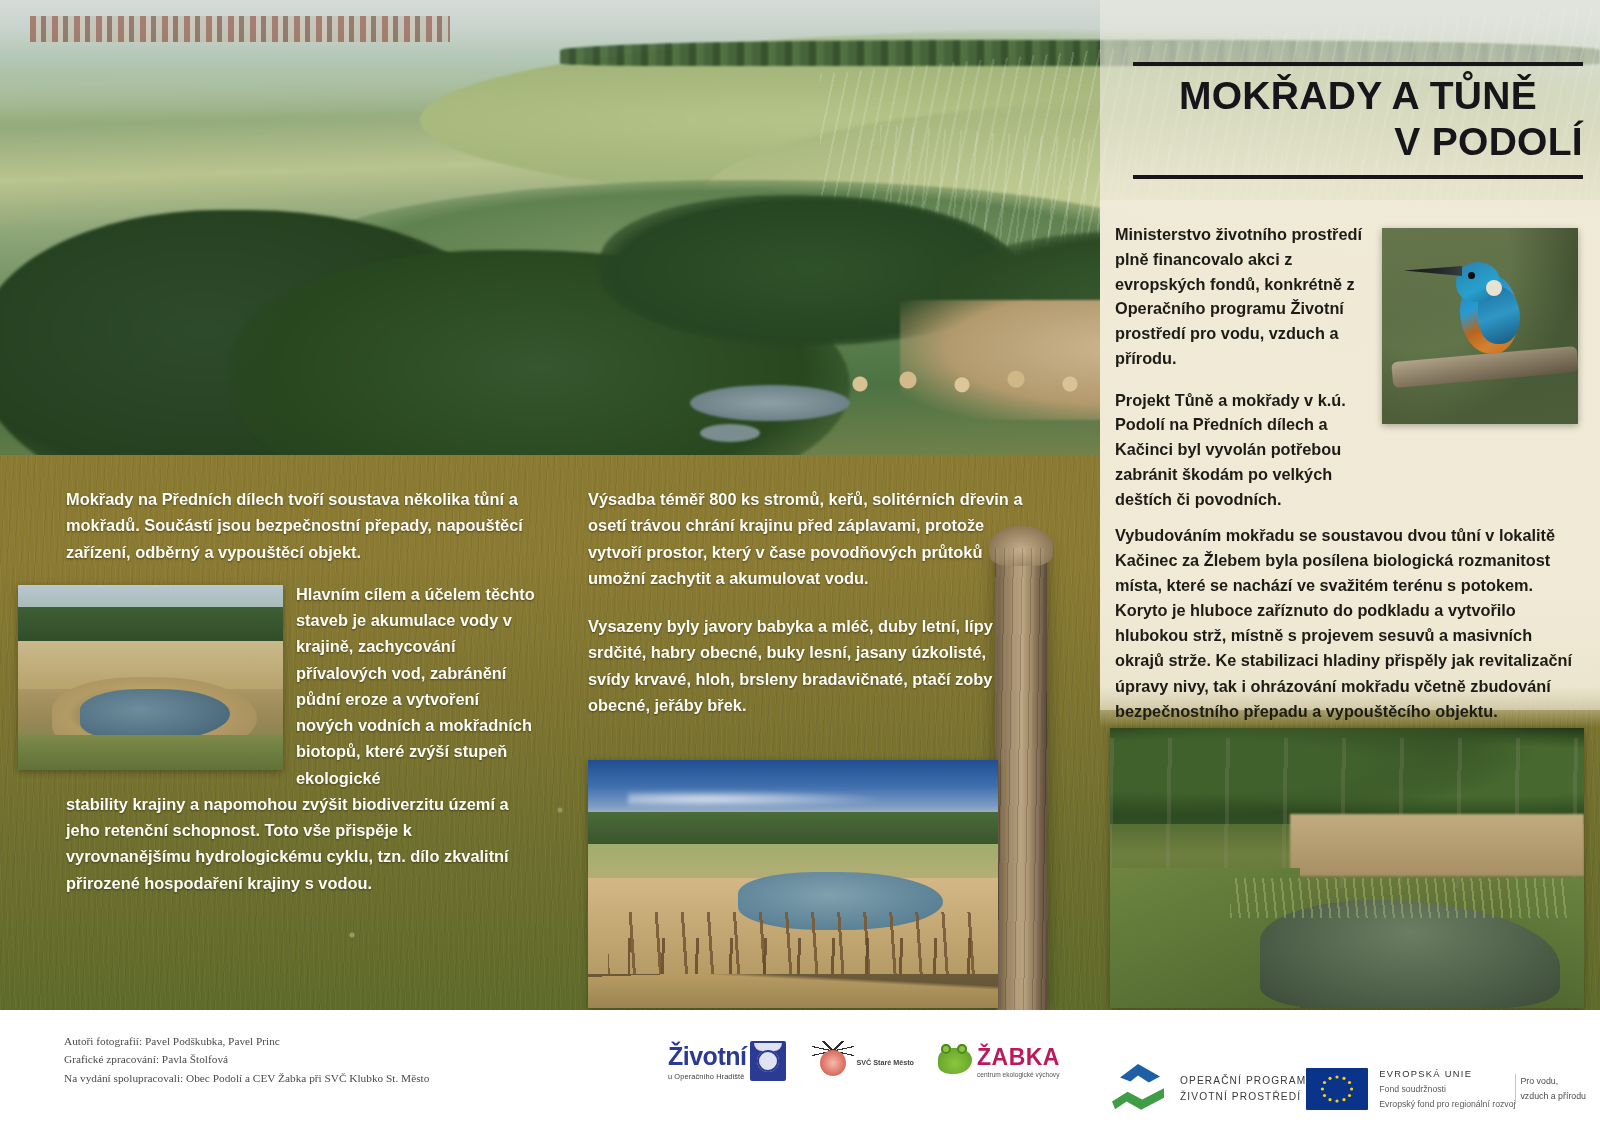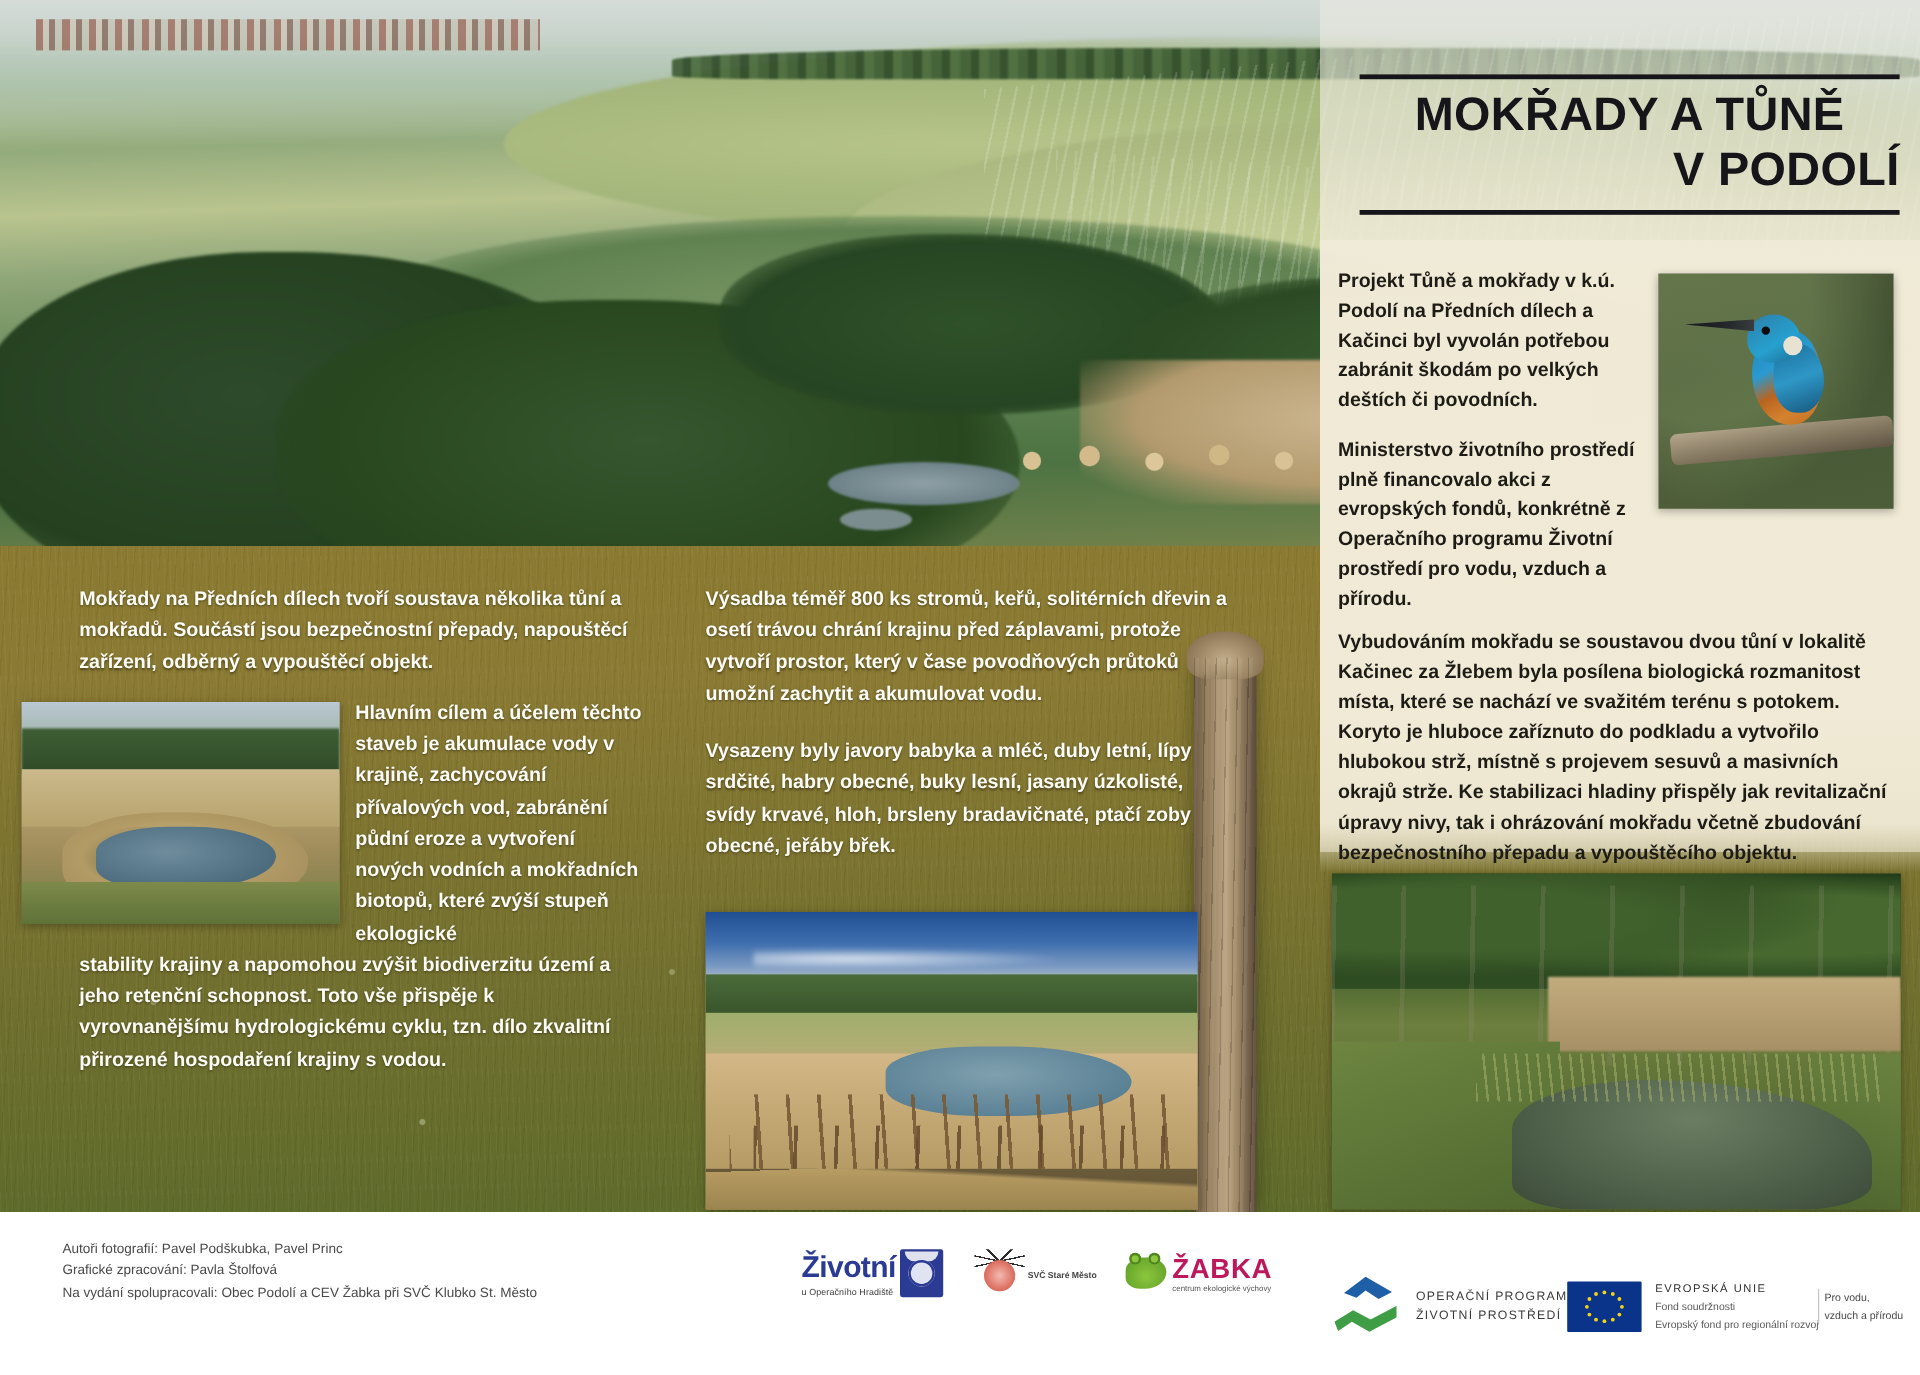--- a/index.html
+++ b/index.html
@@ -346,22 +346,22 @@
   .fo-reeds { position: absolute; left: 120px; top: 150px; width: 340px; height: 40px;
     background: repeating-linear-gradient(84deg,
       rgba(170,180,110,0.5) 0 2px, rgba(0,0,0,0) 2px 9px); }
 
   
   .footer {
     position: absolute; left: 0; top: 1010px; width: 1600px; height: 136px;
     background: #ffffff;
   }
   .credits {
-    position: absolute; left: 52px; top: 1032px; width: 520px;
-    font-size: 11.3px; line-height: 1.62; color: #4a4a4a;
+    position: absolute; left: 64px; top: 1032px; width: 520px;
+    font-size: 11.3px; line-height: 1.62; color: #4a4a4a; font-family: Liberation Serif, serif;
   }
   .logo-row-left {
     position: absolute; left: 668px; top: 1026px; height: 70px;
     display: flex; align-items: center; gap: 24px;
   }
   .logo-podoli { display: flex; align-items: flex-end; gap: 4px; }
   .logo-podoli-txt {
     font-size: 25px; font-weight: bold; color: #2b3a93; letter-spacing: -0.5px;
     line-height: 1;
   }
@@ -478,22 +478,22 @@
   </div>
 
   <div class="title-block">
     <div class="rule"></div>
     <div class="title-line">MOKŘADY A TŮNĚ</div>
     <div class="title-line second">V PODOLÍ</div>
     <div class="rule bottom"></div>
   </div>
 
   <div class="intro">
+    <p>Ministerstvo životního prostředí plně financovalo akci z evropských fondů, konkrétně z Operačního programu Životní prostředí pro vodu, vzduch a přírodu.</p>
     <p>Projekt Tůně a mokřady v k.ú. Podolí na Předních dílech a Kačinci byl vyvolán potřebou zabránit škodám po velkých deštích či povodních.</p>
-    <p>Ministerstvo životního prostředí plně financovalo akci z evropských fondů, konkrétně z Operačního programu Životní prostředí pro vodu, vzduch a přírodu.</p>
   </div>
 
   <div class="photo photo-bird">
     <div class="bird-bg-blur"></div>
     <div class="bird-branch"></div>
     <div class="bird-body"></div>
     <div class="bird-wing"></div>
     <div class="bird-head"></div>
     <div class="bird-cheek"></div>
     <div class="bird-beak"></div>

